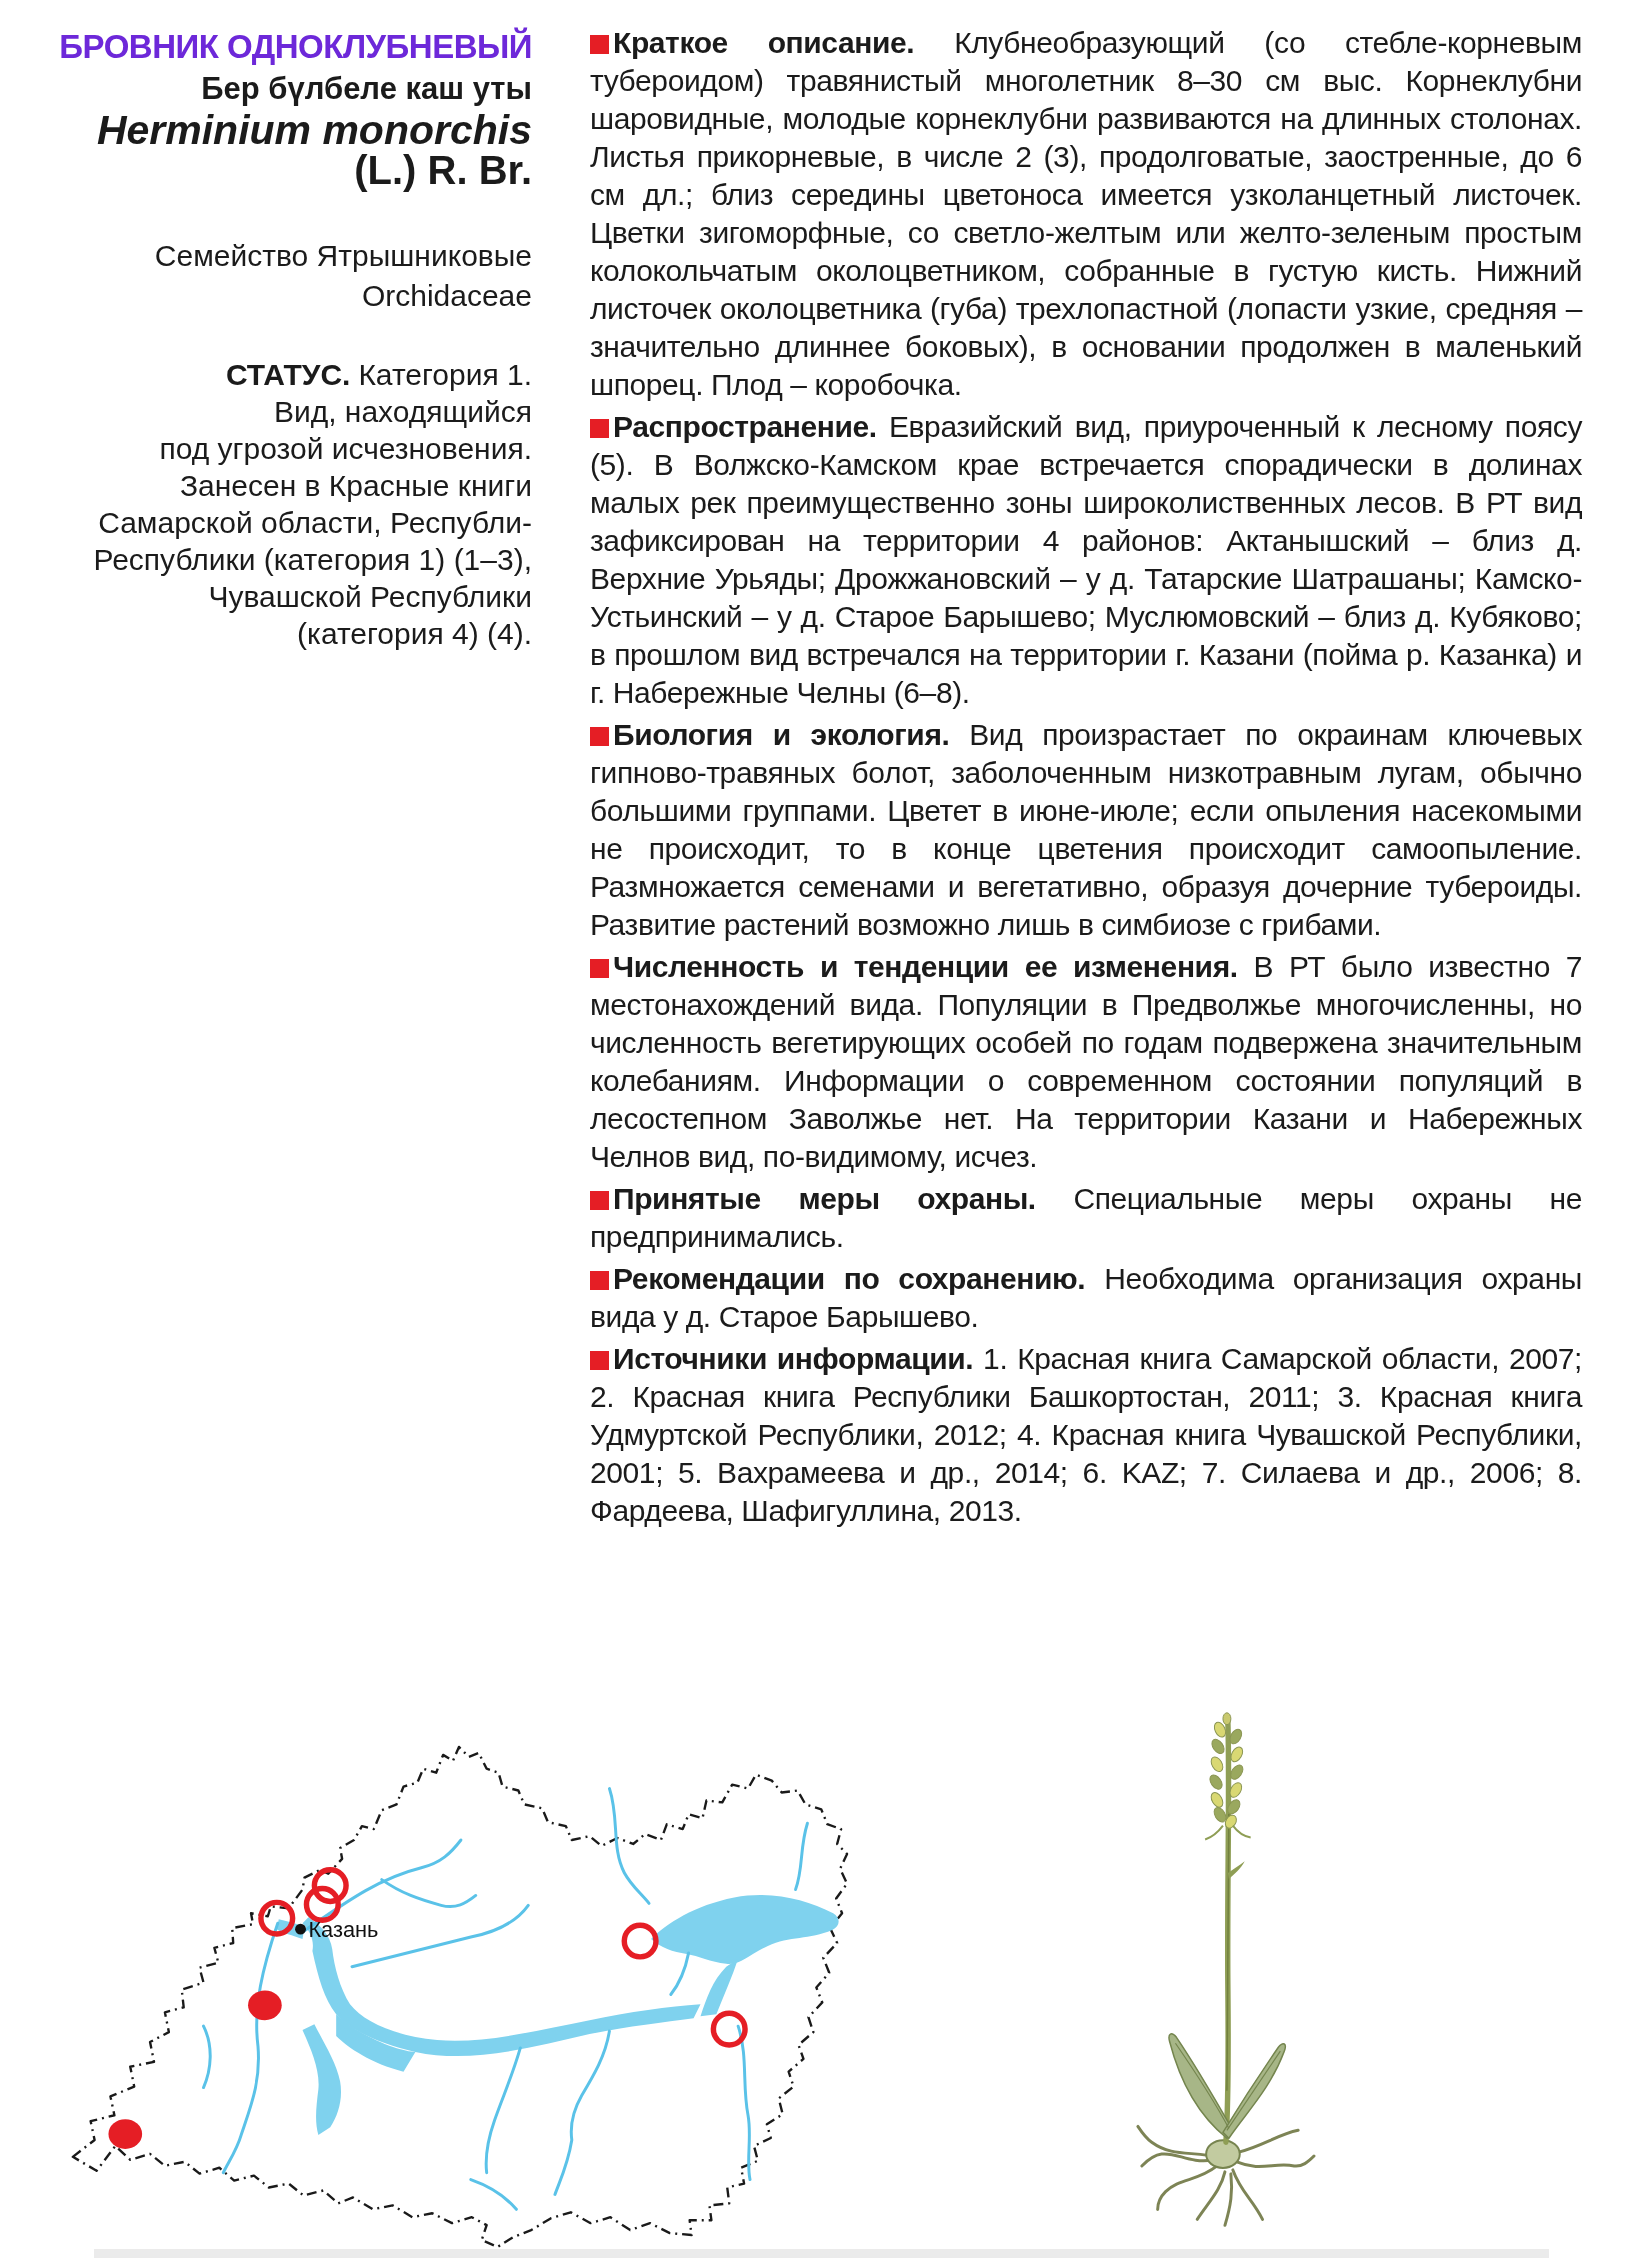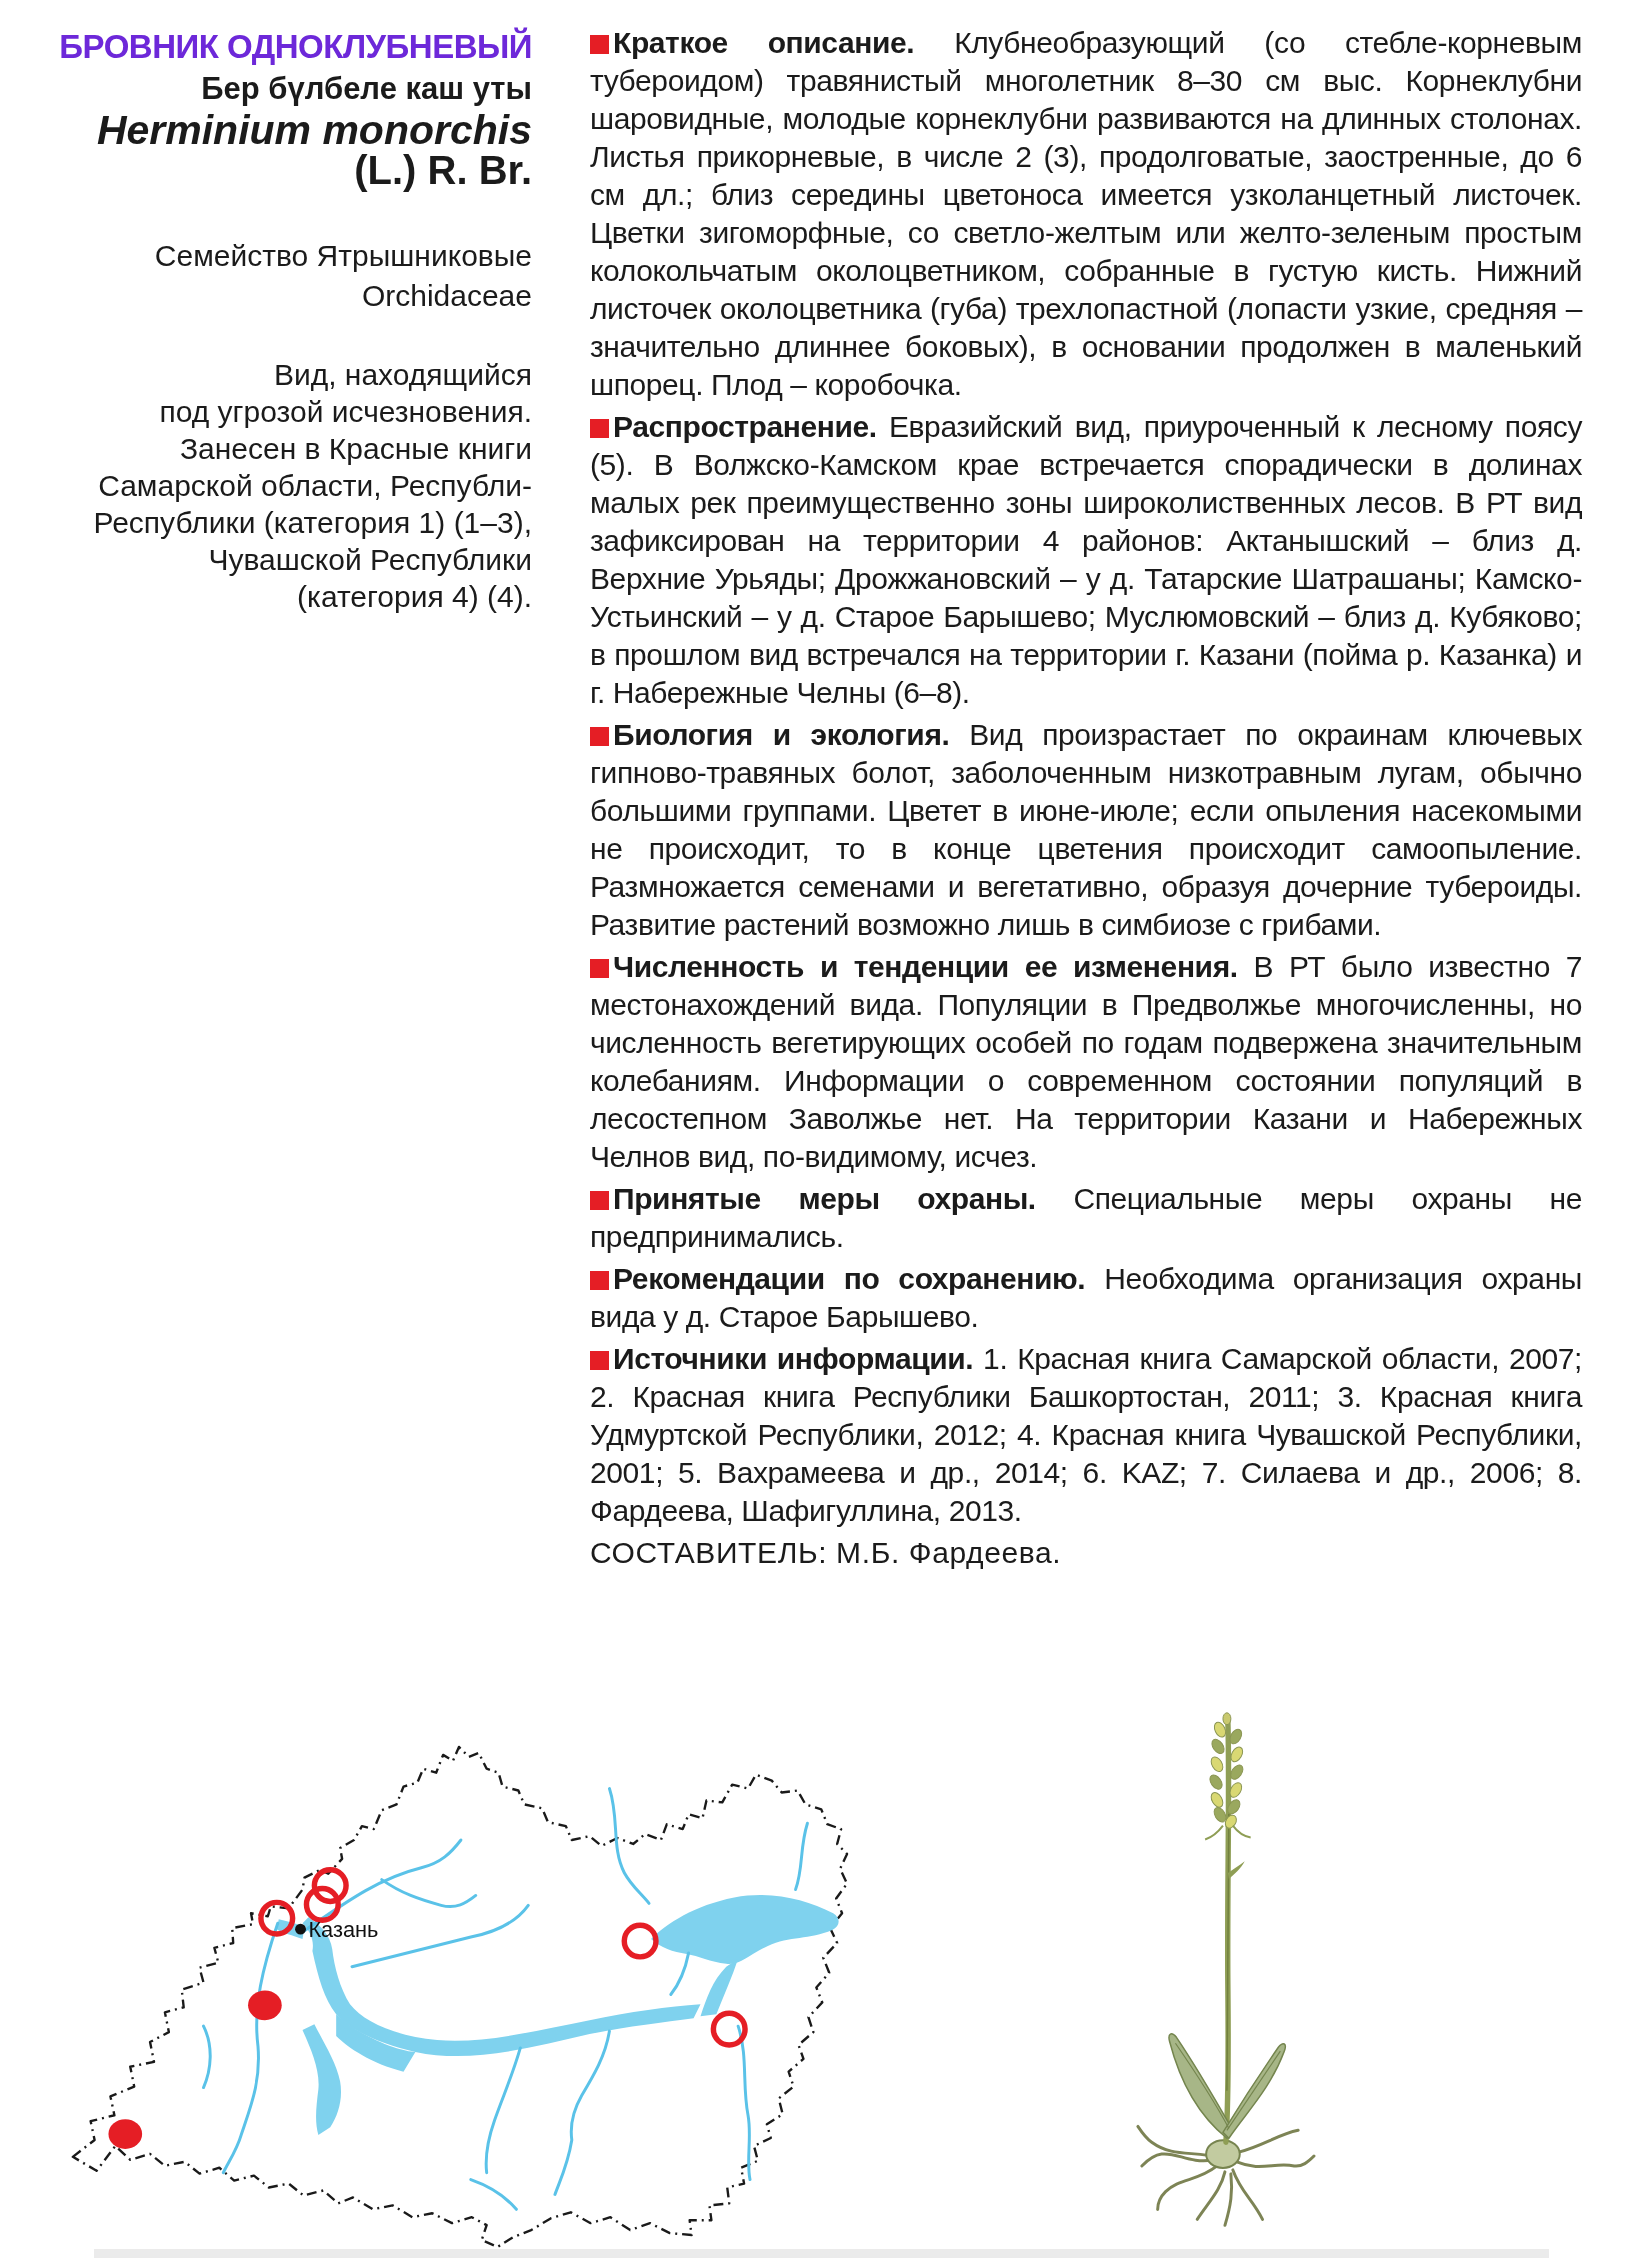--- a/index.html
+++ b/index.html
@@ -98,39 +98,41 @@
     <div class="title-tat">Бер бүлбеле каш уты</div>
     <div class="latin-name">Herminium monorchis</div>
     <div class="latin-author">(L.) R. Br.</div>
 
     <div class="family-block">
       <div>Семейство Ятрышниковые</div>
       <div>Orchidaceae</div>
     </div>
 
     <div class="status-block">
+      <div>
+        <span class="status-label">СТАТУС.</span><span>Категория 1.</span>
+      </div>
       <div>Вид, находящийся</div>
       <div>под угрозой исчезновения.</div>
       <div>Занесен в Красные книги</div>
       <div>Самарской области, Республи-</div>
       <div>Республики (категория 1) (1–3),</div>
       <div>Чувашской Республики</div>
       <div>(категория 4) (4).</div>
     </div>
   </div>
 
   <div class="right-col">
     <p><span class="bullet"></span><span class="sec-label">Краткое описание.</span><span> Клубнеобразующий (со стебле-корневым тубероидом) травянистый многолетник 8–30 см выс. Корнеклубни шаровидные, молодые корнеклубни развиваются на длинных столонах. Листья прикорневые, в числе 2 (3), продолговатые, заостренные, до 6 см дл.; близ середины цветоноса имеется узколанцетный листочек. Цветки зигоморфные, со светло-желтым или желто-зеленым простым колокольчатым околоцветником, собранные в густую кисть. Нижний листочек околоцветника (губа) трехлопастной (лопасти узкие, средняя – значительно длиннее боковых), в основании продолжен в маленький шпорец. Плод – коробочка.</span></p>
     <p><span class="bullet"></span><span class="sec-label">Распространение.</span><span> Евразийский вид, приуроченный к лесному поясу (5). В Волжско-Камском крае встречается спорадически в долинах малых рек преимущественно зоны широколиственных лесов. В РТ вид зафиксирован на территории 4 районов: Актанышский – близ д. Верхние Урьяды; Дрожжановский – у д. Татарские Шатрашаны; Камско-Устьинский – у д. Старое Барышево; Муслюмовский – близ д. Кубяково; в прошлом вид встречался на территории г. Казани (пойма р. Казанка) и г. Набережные Челны (6–8).</span></p>
     <p><span class="bullet"></span><span class="sec-label">Биология и экология.</span><span> Вид произрастает по окраинам ключевых гипново-травяных болот, заболоченным низкотравным лугам, обычно большими группами. Цветет в июне-июле; если опыления насекомыми не происходит, то в конце цветения происходит самоопыление. Размножается семенами и вегетативно, образуя дочерние тубероиды. Развитие растений возможно лишь в симбиозе с грибами.</span></p>
     <p><span class="bullet"></span><span class="sec-label">Численность и тенденции ее изменения.</span><span> В РТ было известно 7 местонахождений вида. Популяции в Предволжье многочисленны, но численность вегетирующих особей по годам подвержена значительным колебаниям. Информации о современном состоянии популяций в лесостепном Заволжье нет. На территории Казани и Набережных Челнов вид, по-видимому, исчез.</span></p>
     <p><span class="bullet"></span><span class="sec-label">Принятые меры охраны.</span><span> Специальные меры охраны не предпринимались.</span></p>
     <p><span class="bullet"></span><span class="sec-label">Рекомендации по сохранению.</span><span> Необходима организация охраны вида у д. Старое Барышево.</span></p>
     <p><span class="bullet"></span><span class="sec-label">Источники информации.</span><span> 1. Красная книга Самарской области, 2007; 2. Красная книга Республики Башкортостан, 2011; 3. Красная книга Удмуртской Республики, 2012; 4. Красная книга  Чувашской Республики, 2001; 5. Вахрамеева и др., 2014; 6. KAZ; 7. Силаева и др., 2006; 8. Фардеева, Шафигуллина, 2013.</span></p>
-    <p class="compiler">СОСТАВИТЕЛЬ: М.Б. Фардеева.</p>
   </div>
 
   <svg class="map-svg" width="796" height="525" viewBox="0 0 804 530">
 
     <path d="M18,432 L40,415 36,396 60,390 56,371 80,361 76,341 100,336 96,316 115,306 111,286 130,281 128,263 150,256 146,241 165,236 161,221 180,216 179,201 200,197 198,186 215,189 218,179 236,181 250,162 252,150 268,142 276,146 290,131 288,120 302,112 310,98 322,101 330,82 345,76 352,58 366,54 372,40 385,44 392,26 402,32 408,18 418,28 428,24 436,40 448,44 452,58 468,62 474,76 492,80 498,94 516,98 522,112 540,108 552,118 568,110 584,116 596,106 612,112 618,96 634,101 640,86 654,90 658,72 674,74 684,56 700,60 708,46 724,52 734,64 750,62 758,76 774,81 780,96 794,101 790,116 800,126 793,141 800,156 789,171 795,186 783,201 790,216 776,231 782,246 769,261 775,276 761,291 766,306 751,319 756,333 741,346 746,361 731,373 735,389 719,399 723,413 706,421 710,436 693,443 696,459 679,463 681,479 661,481 663,496 641,496 643,511 621,509 601,499 581,506 561,493 541,499 521,488 501,494 481,506 463,513 447,523 431,516 436,501 421,493 401,499 381,489 361,493 341,481 321,485 301,473 286,479 271,466 251,471 236,459 216,463 201,451 181,456 166,443 146,449 131,437 111,441 96,429 76,435 61,421 42,446 Z" fill="none" stroke="#1a1a1a" stroke-width="2.4" stroke-dasharray="10 5 2 5" stroke-linejoin="round"></path>
 
     <g>
       <path d="M226,192 C234,194 244,196 252,200 L250,212 C240,208 230,206 224,202 Z" fill="#7fd2ee"></path>
       <path d="M250,196 C258,204 262,214 260,224 C266,252 272,272 284,288 C300,306 330,318 364,326 C420,338 480,322 540,308 C580,300 615,296 645,292 L652,278 C620,280 580,286 540,294 C480,306 430,318 386,314 C344,310 312,296 298,278 C288,262 282,240 280,222 C278,208 268,198 256,190 Z" fill="#7fd2ee"></path>
       <path d="M284,288 C310,312 350,326 364,326 L352,346 C320,338 296,322 284,310 Z" fill="#7fd2ee"></path>

